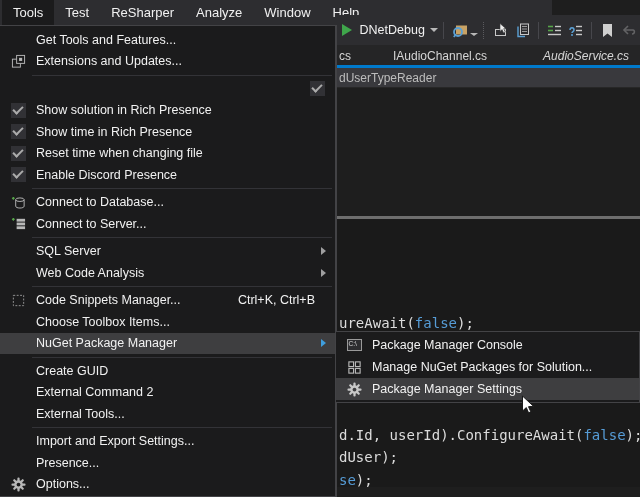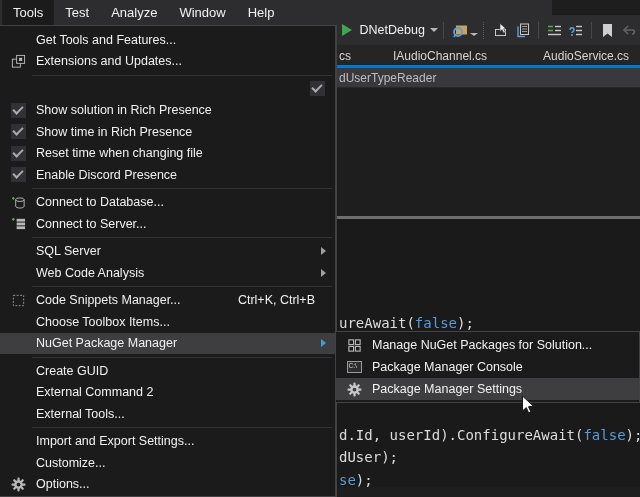--- a/index.html
+++ b/index.html
@@ -18,21 +18,21 @@
   .runlabel{color:#f1f1f1;font-size:12.5px;margin:0 5px 0 6px;}
   .caret{width:0;height:0;border-left:4px solid transparent;border-right:4px solid transparent;border-top:4px solid #b8b8b8;}
   .vsep{width:1px;height:17px;background:#47474c;margin:0 5px;}
   .vsep.dotted{background:none;border-left:1px dotted #5a5a5e;}
   .tbicon{display:flex;align-items:center;justify-content:center;width:22px;height:22px;}
   .tbicon.fade{opacity:.35;}
   .tabrow{height:20px;background:#252526;display:flex;align-items:center;color:#d6d6d6;font-size:12px;}
   .tab{padding:3px 10px 1px 10px;white-space:nowrap;cursor:default;}
   .tab.partial{padding-left:2px;padding-right:6px;}
   .tab.t2{margin-left:26px;}
-  .tab.t3{margin-left:36px;}
+  .tab.t3{margin-left:36px;font-style:italic;}
   .accentbar{height:3px;background:#007acc;}
   .navbar{height:20px;background:#39393d;border-bottom:1px solid #272727;color:#bdbdbd;
           font-size:12px;display:flex;align-items:center;box-sizing:border-box;}
   .navbar span{margin-left:2px;}
   .editor{position:relative;height:399px;background:#1e1e1e;font-family:"DejaVu Sans Mono",monospace;
           font-size:14px;color:#dcdcdc;}
   .lowerbg{position:absolute;left:0;top:131px;width:303px;height:268px;background:#1a1a1a;}
   .divider{position:absolute;left:0;top:128px;width:303px;height:3px;background:#6e6e6e;}
   .codeline{position:absolute;left:2px;white-space:pre;}
   .kw{color:#569cd6;}
@@ -64,20 +64,21 @@
 
   
   .cursor{position:absolute;left:521px;top:395px;z-index:99;}
 </style>
 </head>
 <body>
 
 <div class="menubar">
   <div class="mitem active">Tools</div>
   <div class="mitem">Test</div>
+  <div class="mitem">ReSharper</div>
   <div class="mitem">Analyze</div>
   <div class="mitem">Window</div>
   <div class="mitem">Help</div>
 </div>
 
 <div class="rightpane">
 
   <div class="toolbar">
     <span class="tbicon" style="width:14px;">
       <span style="width:0;height:0;border-top:6px solid transparent;border-bottom:6px solid transparent;border-left:10px solid #3fa64b;"></span>
@@ -308,21 +309,21 @@
   </div>
 
   <div class="sep"></div>
 
   <div class="mi">
     <span class="icol"></span>
     <span class="lbl">Import and Export Settings...</span>
   </div>
   <div class="mi">
     <span class="icol"></span>
-    <span class="lbl">Customize...</span>
+    <span class="lbl">Presence...</span>
   </div>
   <div class="mi">
     <span class="icol">
       <svg width="15" height="15" viewBox="0 0 16 16">
         <g fill="#b8b8b8">
           <rect x="6.8" y="0.5" width="2.4" height="15" rx="1"></rect>
           <rect x="6.8" y="0.5" width="2.4" height="15" rx="1" transform="rotate(45 8 8)"></rect>
           <rect x="6.8" y="0.5" width="2.4" height="15" rx="1" transform="rotate(90 8 8)"></rect>
           <rect x="6.8" y="0.5" width="2.4" height="15" rx="1" transform="rotate(135 8 8)"></rect>
           <circle cx="8" cy="8" r="4.6"></circle>
@@ -330,38 +331,38 @@
         <circle cx="8" cy="8" r="2" fill="#1b1b1c"></circle>
       </svg>
     </span>
     <span class="lbl">Options...</span>
   </div>
 </div>
 
 <div class="submenu">
   <div class="mi">
     <span class="icol">
+      <span class="console-ic">
+          <span class="cic-text">C:\</span>
+        </span>
+    </span>
+    <span class="lbl">Package Manager Console</span>
+  </div>
+  <div class="mi">
+    <span class="icol">
       <svg width="15" height="15" viewBox="0 0 16 16">
         <g fill="none" stroke="#b8b8b8" stroke-width="1.2">
           <rect x="2" y="2" width="5" height="5"></rect>
             <rect x="9" y="2" width="5" height="5"></rect>
           <rect x="2" y="9" width="5" height="5"></rect>
             <rect x="9" y="9" width="5" height="5"></rect>
         </g>
       </svg>
     </span>
     <span class="lbl">Manage NuGet Packages for Solution...</span>
-  </div>
-  <div class="mi">
-    <span class="icol">
-      <span class="console-ic">
-          <span class="cic-text">C:\</span>
-        </span>
-    </span>
-    <span class="lbl">Package Manager Console</span>
   </div>
   <div class="mi hl">
     <span class="icol">
       <svg width="15" height="15" viewBox="0 0 16 16">
         <g fill="#c8c8c8">
           <rect x="6.8" y="0.5" width="2.4" height="15" rx="1"></rect>
           <rect x="6.8" y="0.5" width="2.4" height="15" rx="1" transform="rotate(45 8 8)"></rect>
           <rect x="6.8" y="0.5" width="2.4" height="15" rx="1" transform="rotate(90 8 8)"></rect>
           <rect x="6.8" y="0.5" width="2.4" height="15" rx="1" transform="rotate(135 8 8)"></rect>
           <circle cx="8" cy="8" r="4.6"></circle>

